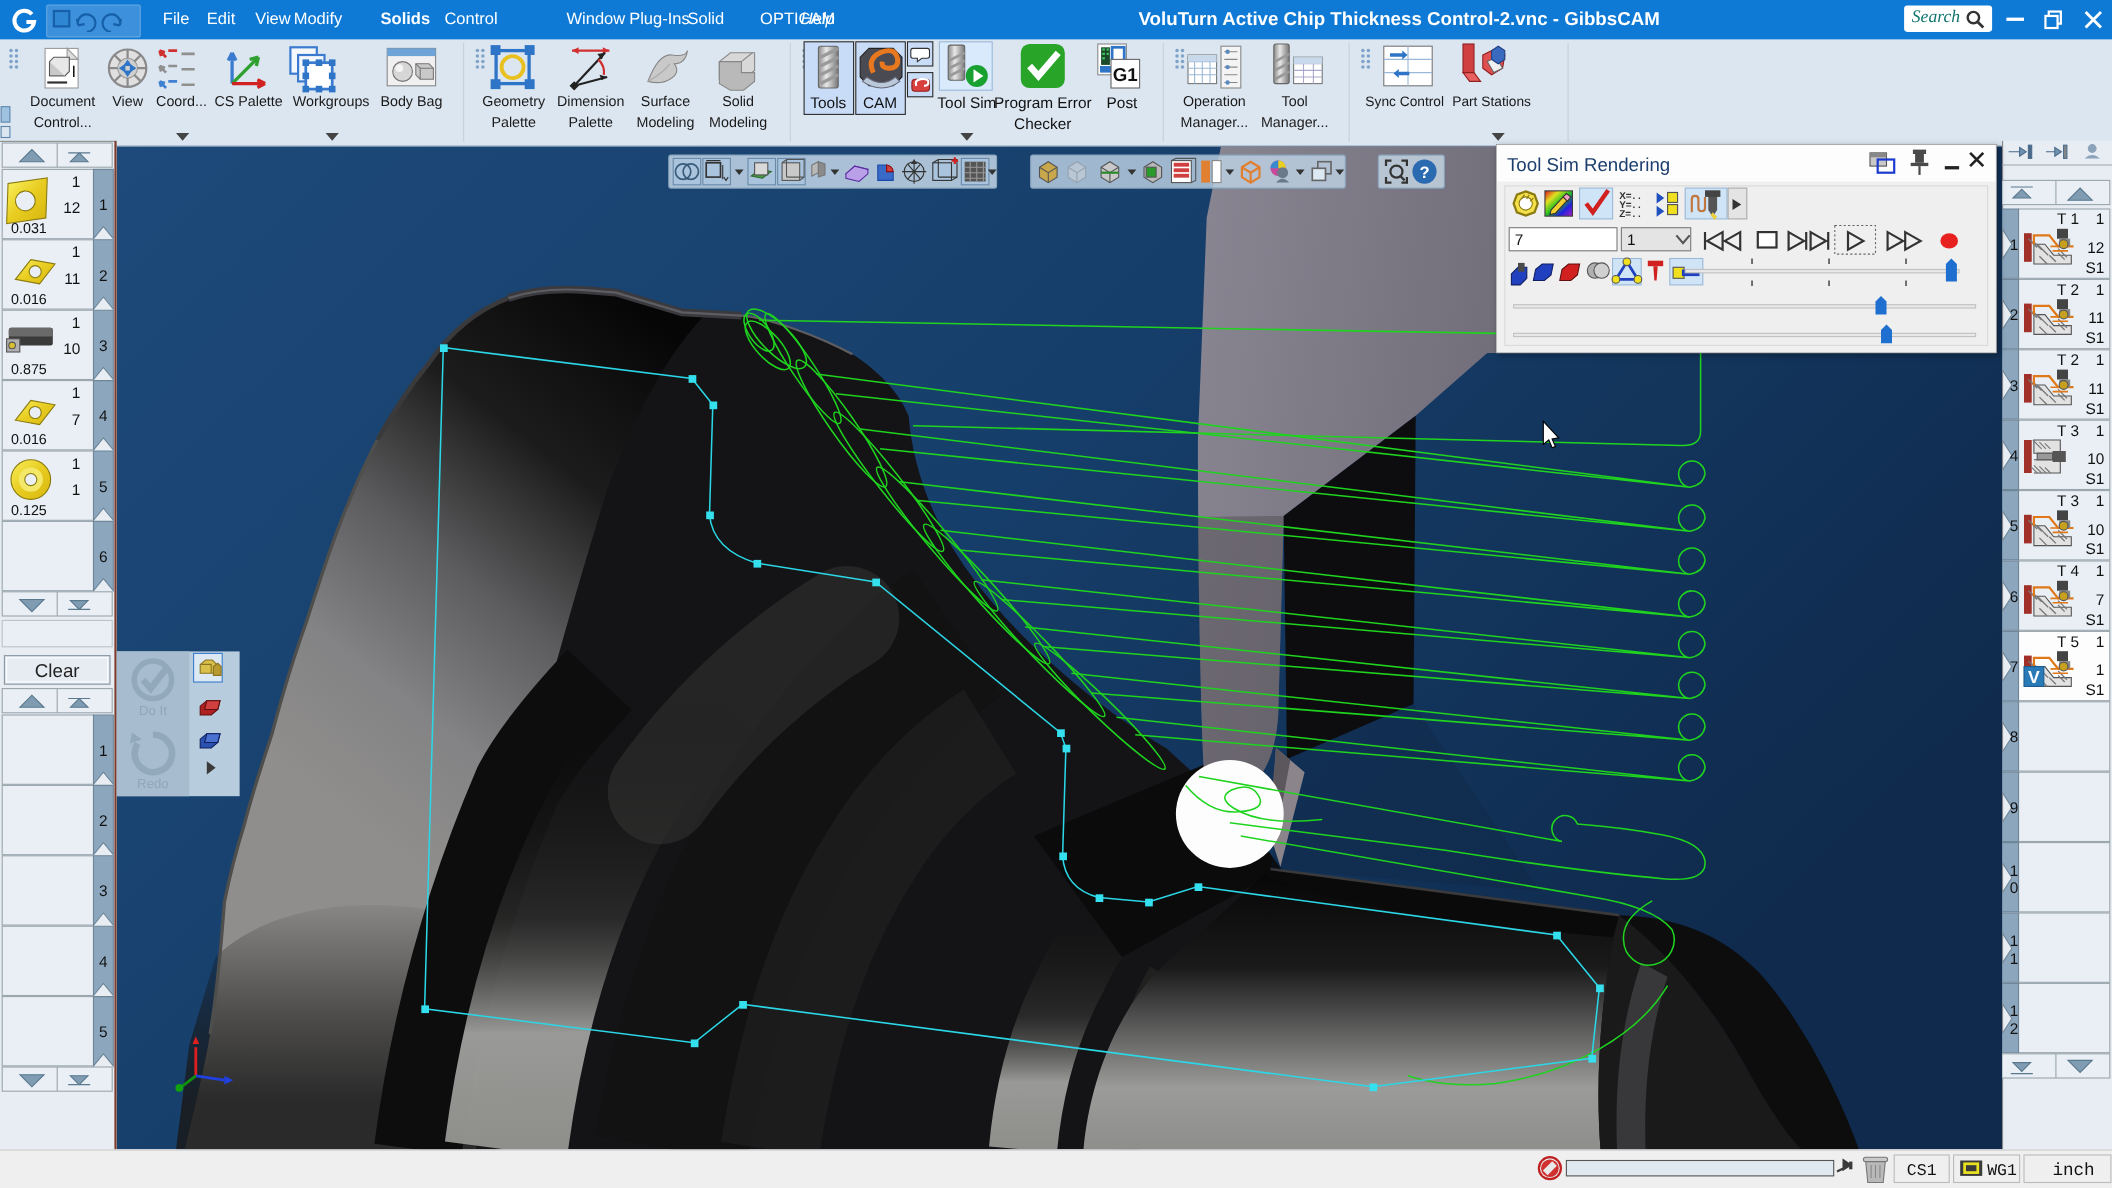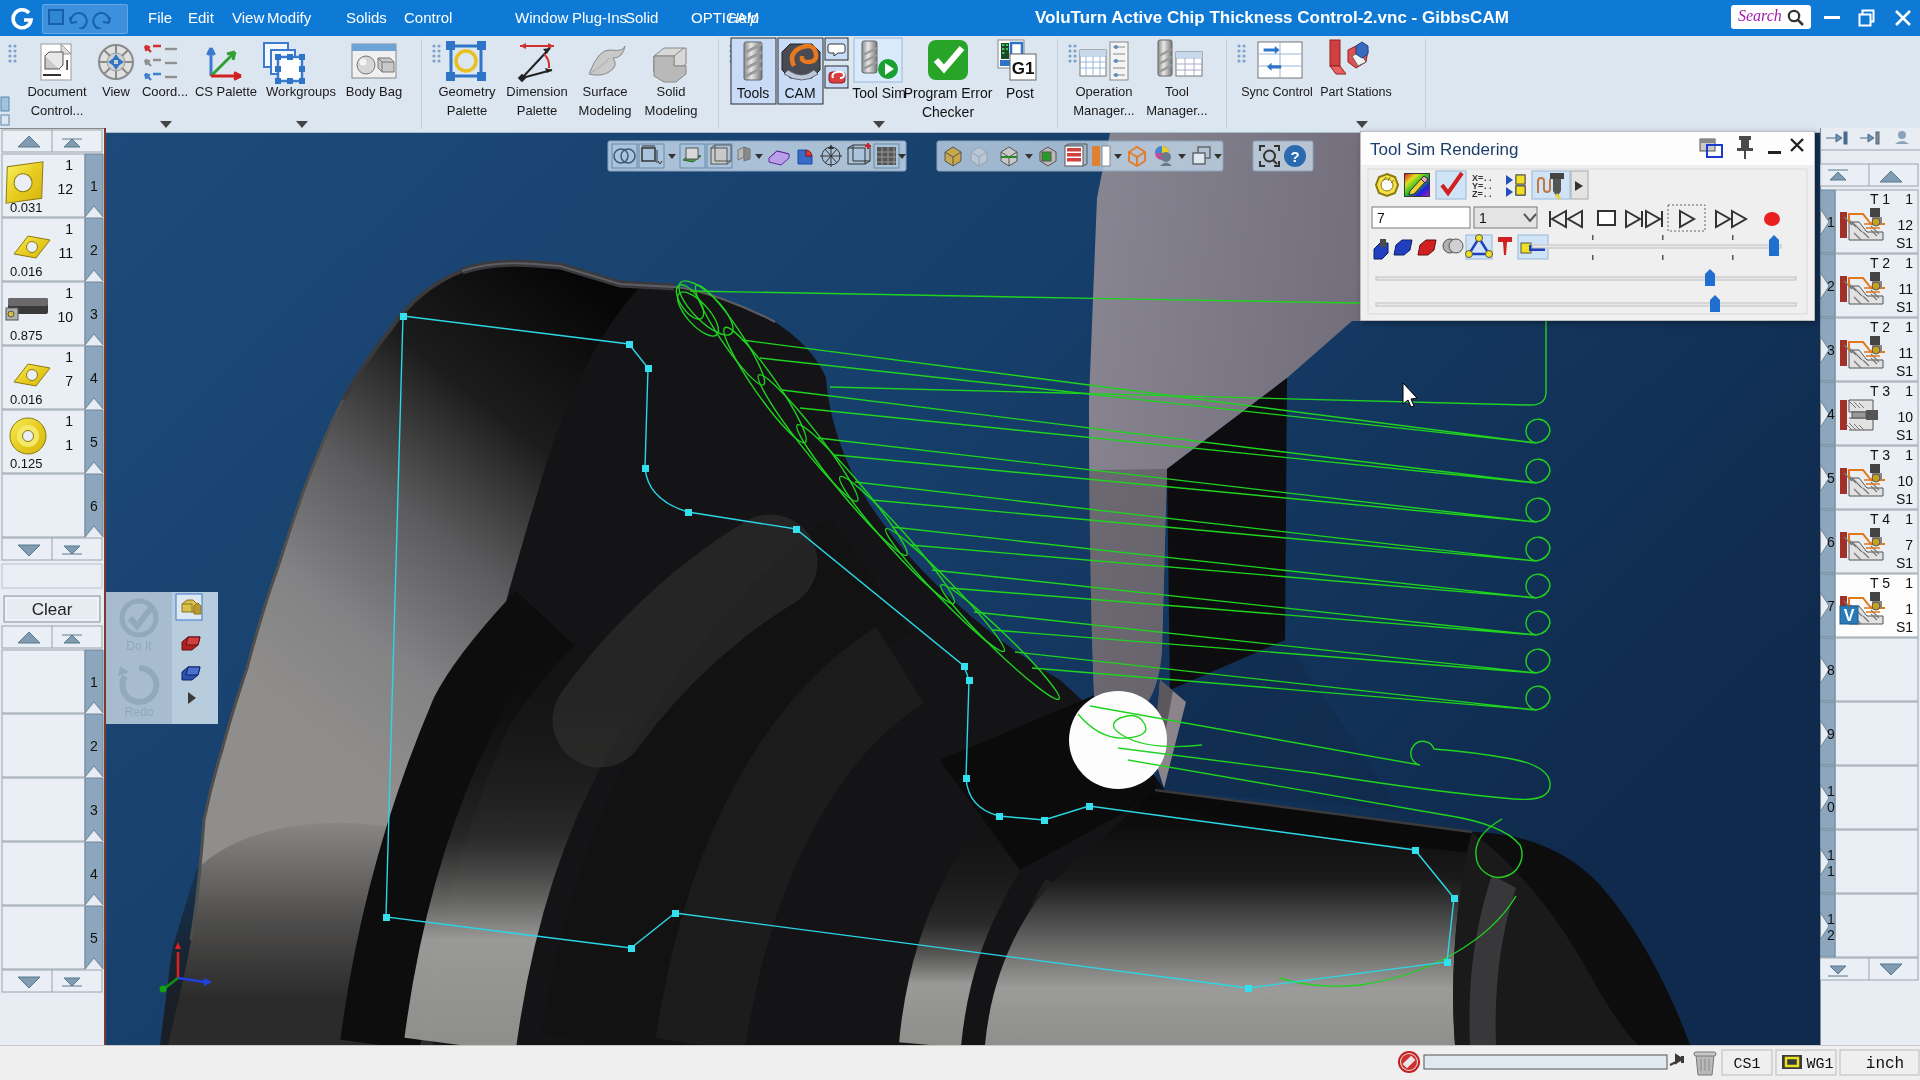--- a/index.html
+++ b/index.html
@@ -25,30 +25,30 @@
  <g stroke="#1560a8" stroke-width="2" fill="none">
   <rect x="3" y="3" width="14" height="14" fill="#2f86d2" stroke="#1560a8"></rect>
   <path d="M25 16 a8 8 0 1 1 8 6 M25 16 l-1 -6 M25 16 l6 -1"></path>
   <path d="M63 16 a8 8 0 1 0 -8 6 M63 16 l1 -6 M63 16 l-6 -1"></path>
  </g>
 </svg>
 <div class="a menu" style="left:148px;">File</div>
 <div class="a menu" style="left:188px;">Edit</div>
 <div class="a menu" style="left:232px;">View</div>
 <div class="a menu" style="left:267px;">Modify</div>
-<div class="a menu" style="left:346px;">Solids</div>
+<div class="a menu" style="left:346px;font-weight:bold;">Solids</div>
 <div class="a menu" style="left:404px;">Control</div>
 <div class="a menu" style="left:479px;margin-left:36px;">Window</div>
 <div class="a menu" style="left:572px;">Plug-Ins</div>
 <div class="a menu" style="left:625px;">Solid</div>
 <div class="a menu" style="left:691px;">OPTICAM</div>
 <div class="a menu" style="left:728px;font-style:italic;">Help</div>
 <div class="a" style="left:1035px;top:8px;width:440px;text-align:center;font-size:17px;font-weight:bold;color:#fff;white-space:nowrap;">VoluTurn Active Chip Thickness Control-2.vnc - GibbsCAM</div>
 <div class="a" style="left:1731px;top:5px;width:80px;height:24px;background:#fff;border-radius:3px;"></div>
-<div class="a" style="left:1738px;top:7px;font-size:16px;font-style:italic;color:#a21caf;font-family:'Liberation Serif',serif;">Search</div>
+<div class="a" style="left:1738px;top:7px;font-size:16px;font-style:italic;color:#0f766e;font-family:'Liberation Serif',serif;">Search</div>
 <svg class="a" style="left:1786px;top:8px" width="20" height="20" viewBox="0 0 20 20">
       <circle cx="8" cy="8" r="5.2" fill="none" stroke="#333" stroke-width="2.2"></circle>
       <path d="M12 12 L17 17" stroke="#333" stroke-width="2.5"></path>
     </svg>
 <div class="a" style="left:1824px;top:16px;width:16px;height:3px;background:#fff;"></div>
 <svg class="a" style="left:1858px;top:9px" width="18" height="18" viewBox="0 0 18 18">
       <rect x="4.5" y="1.5" width="11" height="11" fill="none" stroke="#fff" stroke-width="2"></rect>
       <rect x="1.5" y="5.5" width="11" height="11" fill="#0e7ad6" stroke="#fff" stroke-width="2"></rect>
     </svg>
 <svg class="a" style="left:1894px;top:9px" width="18" height="18" viewBox="0 0 18 18">

